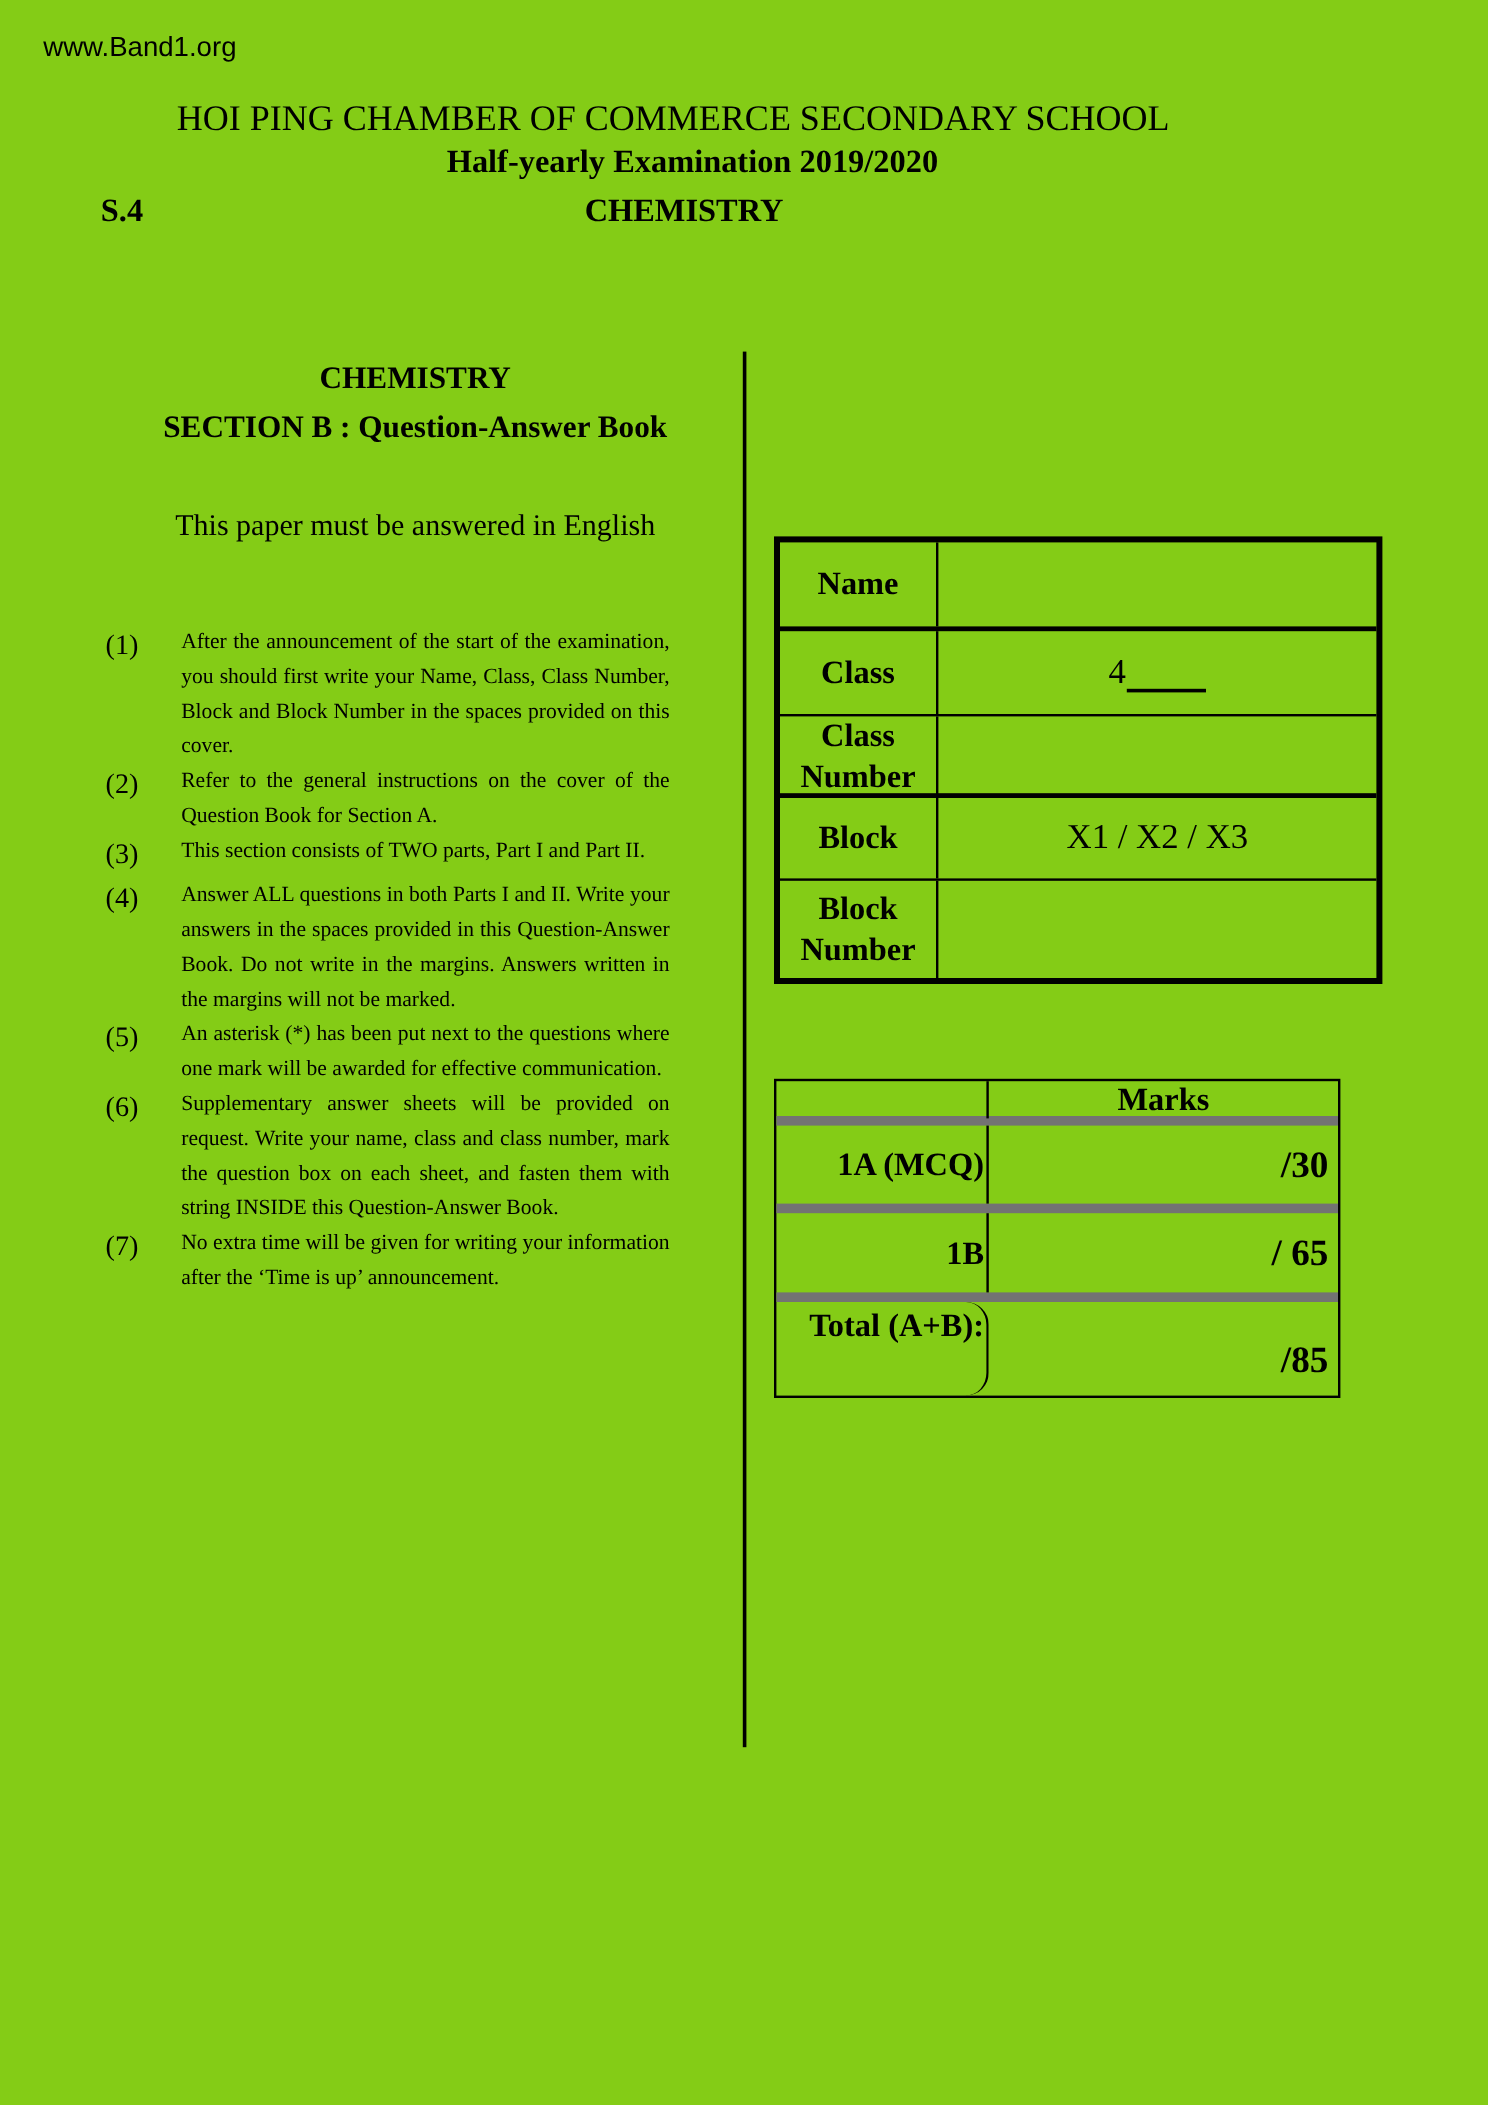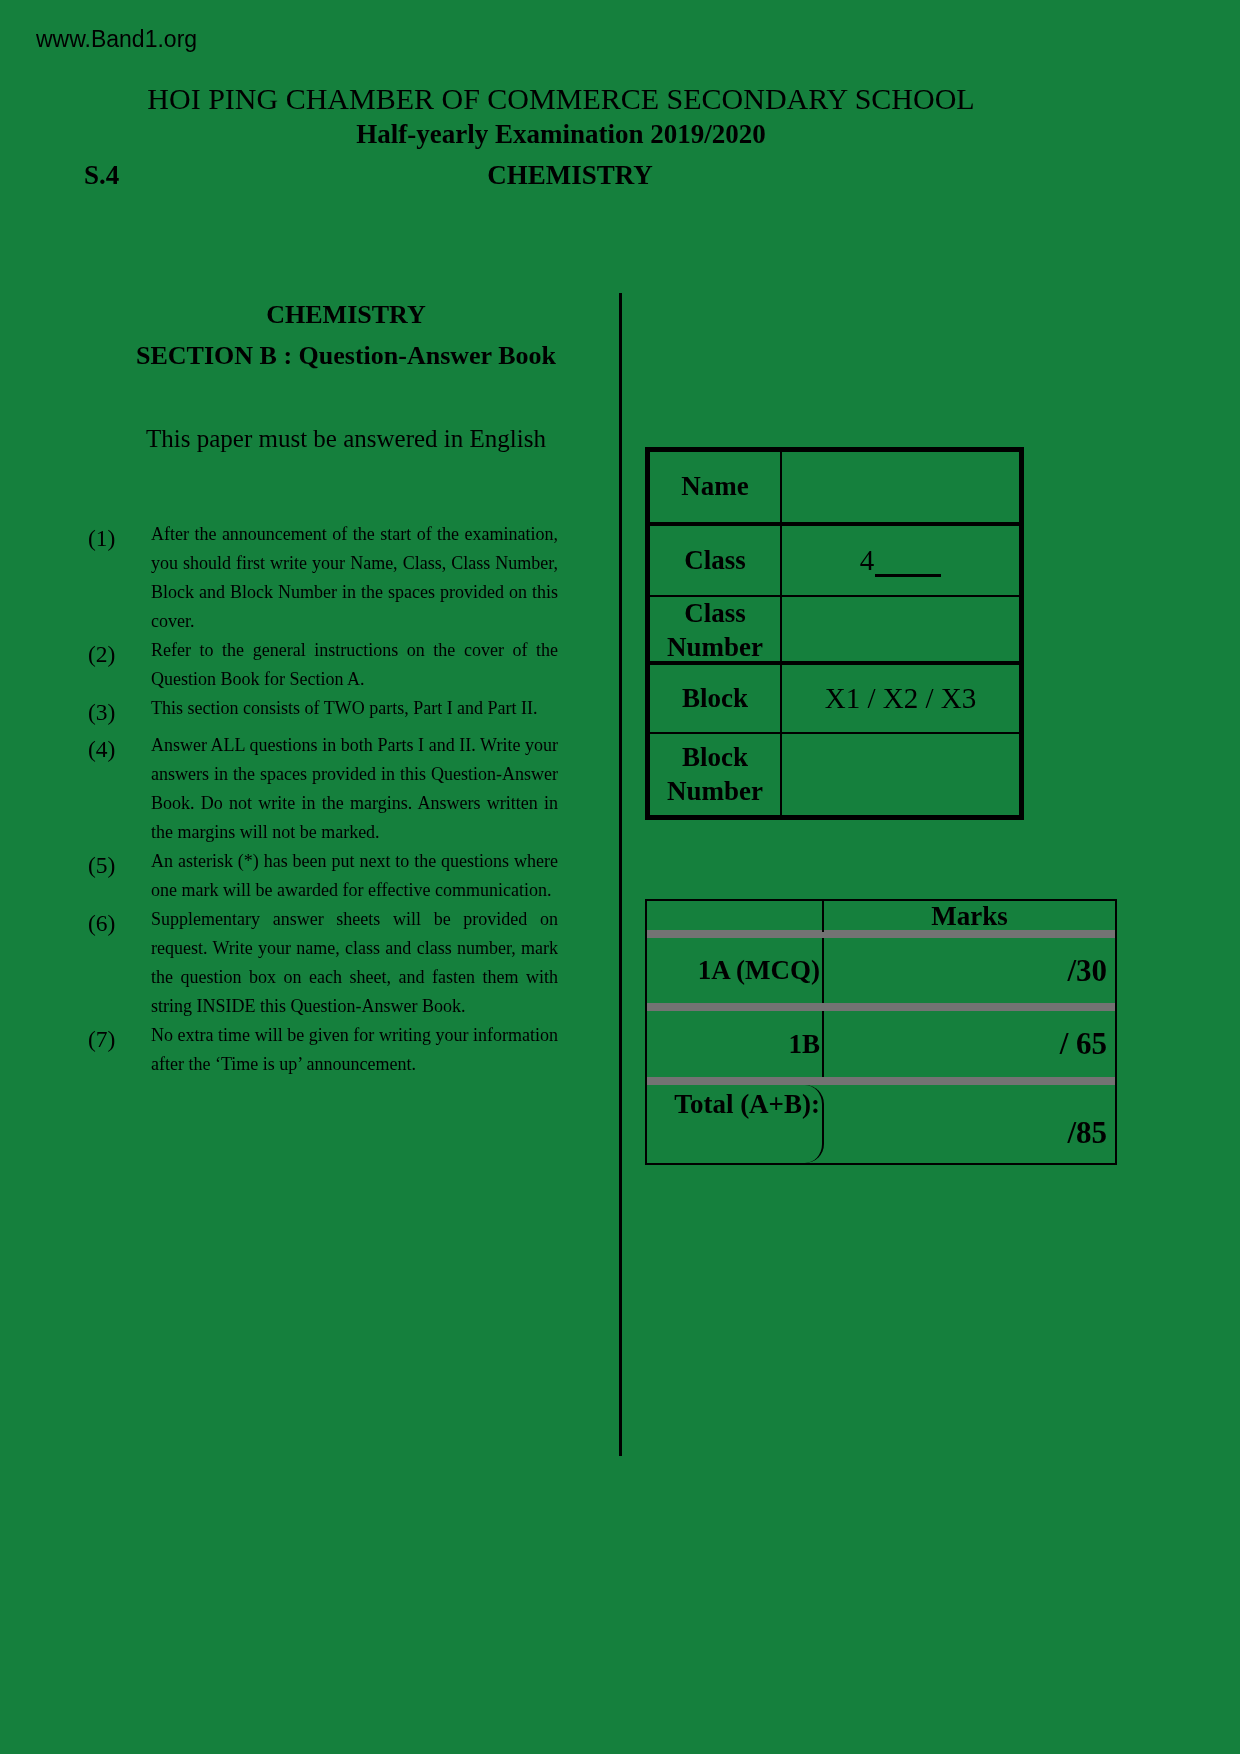--- a/index.html
+++ b/index.html
@@ -1,31 +1,31 @@
 <!DOCTYPE html>
 <html><head>
 <meta charset="utf-8">
 <style>
   html,body{margin:0;padding:0;background:#ffffff;}
   .page{
     position:relative;
     width:1240px;height:1754px;
-    background:#15803d;
+    background:#84cc16;
     color:#000;
     font-family:"Liberation Serif", serif;
     overflow:hidden;
   }
   .site-tag{
     position:absolute;left:36px;top:26px;
     font-family:"Liberation Sans", sans-serif;
     font-size:23px;
   }
   .school-name{position:absolute;left:0;top:82px;width:1122px;text-align:center;
     font-weight:normal;font-size:30px;}
-  .exam-title{position:absolute;left:0;top:119px;width:1122px;text-align:center;
+  .exam-title{position:absolute;left:16px;top:119px;width:1122px;text-align:center;
     font-weight:bold;font-size:27px;}
   .form-level{position:absolute;left:84px;top:160px;font-weight:bold;font-size:27px;}
   .subject-title{position:absolute;left:0;top:160px;width:1140px;text-align:center;
     font-weight:bold;font-size:27px;}
 
   .divider{position:absolute;left:619px;top:293px;width:3px;height:1163px;background:#000;}
 
   .lc-heading{position:absolute;left:90px;width:512px;text-align:center;}
   .lc-subject{top:300px;font-weight:bold;font-size:26px;}
   .lc-section{top:341px;font-weight:bold;font-size:26px;}
@@ -33,21 +33,21 @@
   .lc-instr-head{position:absolute;left:88px;top:484px;font-weight:bold;font-size:25px;}
 
   .instr-list{position:absolute;left:88px;top:520px;width:470px;}
   .instr-item{display:flex;align-items:flex-start;}
   .instr-num{flex:0 0 39px;font-size:23.5px;line-height:37.4px;}
   .instr-text{flex:1 1 auto;font-size:18px;line-height:29px;
     text-align:justify;text-align-last:left;margin-left:24px;}
 
   
   .info-table{
-    position:absolute;left:645px;top:447px;width:379px;height:373px;
+    position:absolute;left:645px;top:447px;width:507px;height:373px;
     border:5px solid #000;box-sizing:border-box;
     display:grid;grid-template-rows:74px 71px 68px 69px 1fr;
   }
   .info-row{display:grid;grid-template-columns:132px 1fr;}
   .info-row.b-thick{border-bottom:4px solid #000;}
   .info-row.b-thin{border-bottom:2px solid #000;}
   .info-label{
     border-right:2px solid #000;
     display:flex;align-items:center;justify-content:center;text-align:center;
     font-weight:bold;font-size:27px;line-height:1.25;

